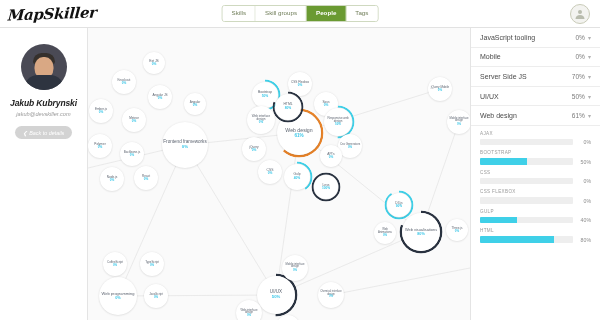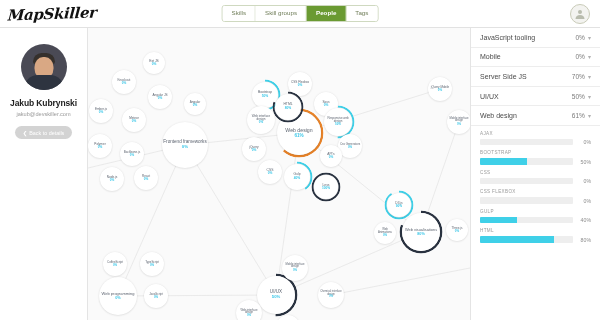--- a/index.html
+++ b/index.html
@@ -62,20 +62,21 @@
   .avatar-top svg { width: 12px; height: 12px; }
 
   
   .sidebar {
     position: absolute; top: 28px; left: 0;
     width: 88px; height: 292px;
     background: #ffffff;
     border-right: 1px solid #e4e4e4;
     text-align: center;
     padding-top: 16px;
+    font-style: italic;
   }
   .profile-photo {
     width: 46px; height: 46px;
     border-radius: 50%;
     margin: 0 auto 8px auto;
     background: #4a4a55;
     overflow: hidden;
     position: relative;
   }
   .profile-photo .face {

